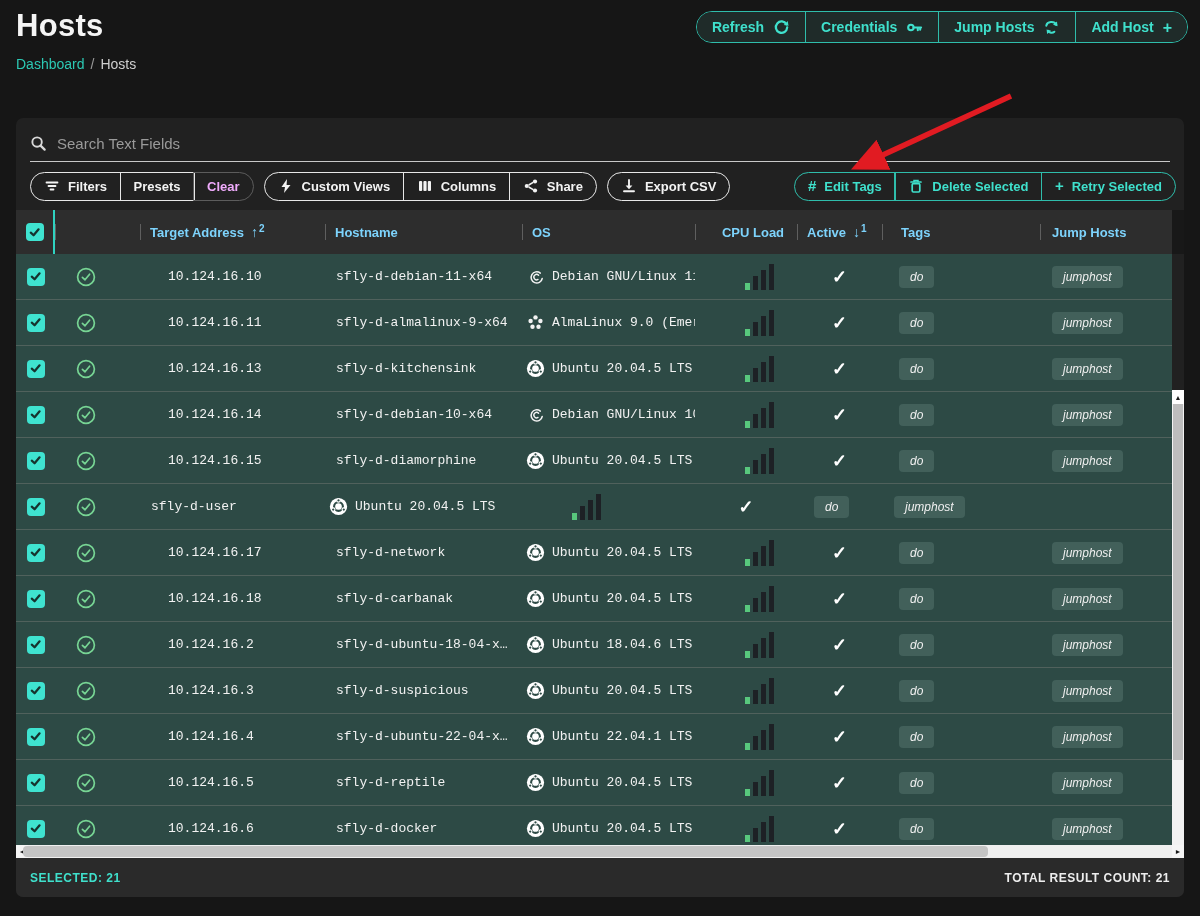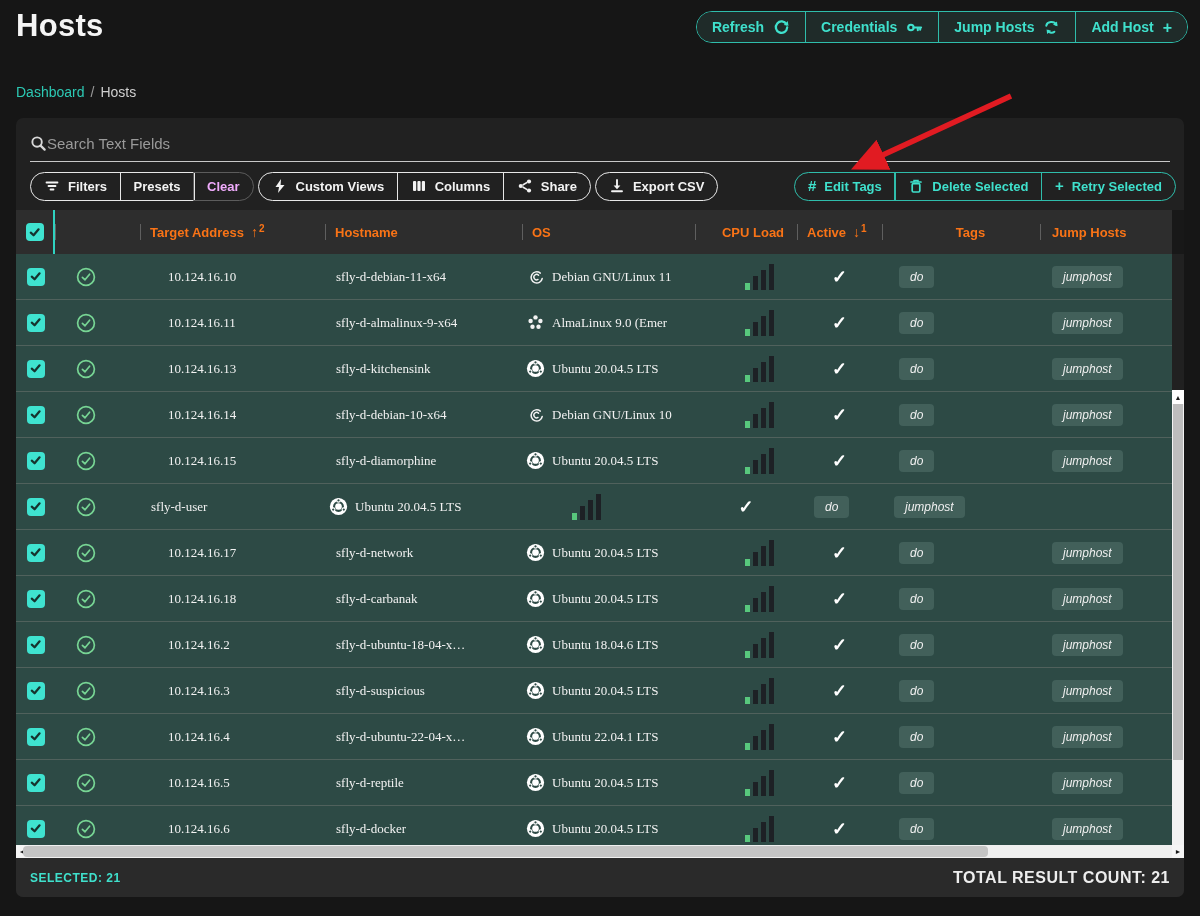--- a/index.html
+++ b/index.html
@@ -2,78 +2,78 @@
 <html><head>
 <meta charset="utf-8">
 <style>
   * { margin:0; padding:0; box-sizing:border-box; }
   html,body { width:1200px; height:916px; background:#161616; overflow:hidden;
               font-family:"Liberation Sans", sans-serif; }
   .abs { position:absolute; }
 
   
   #page-title { left:16px; top:8px; font-size:31px; font-weight:bold; color:#f5f5f5; letter-spacing:.3px; }
-  #breadcrumb { left:16px; top:84px; font-size:14px; color:#b5b5b5; }
+  #breadcrumb { left:16px; top:56px; font-size:14px; color:#b5b5b5; }
   #breadcrumb a { color:#2cc9b4; text-decoration:none; }
   #breadcrumb .crumb-sep { margin:0 6px; color:#9a9a9a; }
   #breadcrumb .crumb-cur { color:#cfcfcf; }
 
   #top-actions { right:12px; top:11px; display:flex; border:1.5px solid #2fbdab; border-radius:17px; overflow:hidden; }
   #top-actions button { display:flex; align-items:center; gap:9px; height:30px; padding:0 15px;
       background:#1f2b29; border:none; border-left:1.5px solid #2fbdab; cursor:pointer;
       color:#3fe0cc; font-size:14px; font-weight:bold; font-family:inherit; }
   #top-actions button:first-child { border-left:none; }
   #top-actions .tico { width:17px; height:17px; display:inline-flex; }
   #top-actions .glyph { font-size:16px; font-weight:bold; line-height:17px; }
 
   
   #panel { left:16px; top:118px; width:1168px; height:779px; background:#212121; border-radius:7px; }
 
-  #searchbar { left:14px; right:14px; top:8px; height:36px; display:flex; align-items:center; 
+  #searchbar { left:14px; right:14px; top:8px; height:36px; display:flex; align-items:center; gap:10px;
                border-bottom:1px solid #c9c9c9; }
   #searchbar input { flex:1; background:transparent; border:none; outline:none; color:#e5e5e5;
                font-size:15px; font-family:inherit; }
   #searchbar input::placeholder { color:#9a9a9a; }
 
   
   #toolbar { left:14px; right:8px; top:53px; height:30px; display:flex; align-items:center; justify-content:space-between; }
-  .btn-row { display:flex; align-items:center; gap:4px;justify-content:space-between; }
+  .btn-row { display:flex; align-items:center; gap:10px;justify-content:space-between; }
   .pillgroup { display:flex; }
   .pbtn { display:flex; align-items:center; gap:8px; height:29px; padding:0 13px; background:transparent;
           border:1.5px solid #e8e8e8; color:#f3f3f3; font-size:13px; font-weight:bold; font-family:inherit; cursor:pointer; }
   .pillgroup .pbtn { margin-left:-1.5px; }
   .pillgroup .pbtn:first-child { margin-left:0; border-radius:15px 0 0 15px; }
   .pillgroup .pbtn:last-child { border-radius:0 15px 15px 0; }
   .pillgroup .pbtn.only { border-radius:15px; }
   .pbtn.disabled { border-color:#5c5c5c; color:#f0abfc; cursor:default; }
   .pbtn.teal { border-color:#2fbdab; color:#3fe0cc; }
   .ico { width:16px; height:16px; display:inline-flex; flex:none; }
   .glyph { font-size:15px; font-weight:bold; line-height:16px; }
 
   
   #thead { left:0; top:92px; width:1168px; height:44px; background:#2d2d2d; display:grid;
            grid-template-columns:39px 85px 185px 197px 173px 102px 85px 158px 1fr; align-items:center; }
-  .th { position:relative; display:flex; align-items:center; height:100%; color:#f97316;
+  .th { position:relative; display:flex; align-items:center; height:100%; color:#7dd3fc;
         font-size:13px; font-weight:bold; padding-left:10px; cursor:pointer; }
   .th .tick { position:absolute; left:0; top:14px; width:1px; height:16px; background:#5f5f5f; }
   .th .sort-arrow { margin-left:7px; font-size:14px; }
   .th sup { font-size:10px; font-weight:bold; position:relative; top:-4px; margin-left:1px; }
   #th-select { border-right:2px solid #2fd2c0; justify-content:center; padding-left:0; }
   #thead-gutter { right:0; top:92px; width:12px; height:44px; background:#181818; }
 
   
   .cb { width:18px; height:18px; border-radius:4px; background:#3fe3d0; display:inline-flex;
         align-items:center; justify-content:center; cursor:pointer; }
 
   
   #tbody { left:0; top:136px; width:1168px; height:591px; overflow:hidden; }
   .tr { width:1156px; height:46px; background:#2d4a45; border-bottom:1px solid #50615c; display:grid;
         grid-template-columns:39px 85px 185px 197px 173px 102px 85px 158px 1fr; align-items:center; }
   .td { display:flex; align-items:center; height:100%; overflow:hidden; }
-  .mono { font-family:Liberation Serif, serif; font-size:13px; color:#f2f2f2; white-space:nowrap; }
+  .mono { font-family:Liberation Mono, monospace; font-size:13px; color:#f2f2f2; white-space:nowrap; }
   .td-cb { justify-content:center; }
   .td-status { padding-left:21px; }
   .td-ip { padding-left:28px; }
   .td-host { padding-left:11px; }
   .td-os { padding-left:4px; gap:7px; }
   .td-cpu { padding-left:50px; }
   .td-active { justify-content:center; }
   .td-tags { padding-left:17px; }
   .td-jump { padding-left:12px; }
 
@@ -105,21 +105,21 @@
   #hscroll { left:0; top:727px; width:1168px; height:13px; background:#efefef; }
   #hscroll .sbtn { position:absolute; top:0; height:13px; width:12px; background:#f5f5f5; color:#1a1a1a;
                    font-size:7px; display:flex; align-items:center; justify-content:center; cursor:pointer; }
   #hscroll .left { left:0; } #hscroll .right { right:0; }
   #h-thumb { position:absolute; left:7px; top:1px; width:965px; height:11px; background:#c4c4c4; border-radius:4px; cursor:pointer; }
 
   
   #tfoot { left:0; top:740px; width:1168px; height:39px; background:#2a2a2a; border-radius:0 0 7px 7px;
            display:flex; align-items:center; justify-content:space-between; padding:0 14px; }
   #selected-count { color:#3fe0cc; font-size:12px; font-weight:bold; letter-spacing:.5px; }
-  #total-count { color:#ededed; font-size:16px; font-weight:bold; letter-spacing:.5px; }
+  #total-count { color:#ededed; font-size:12px; font-weight:bold; letter-spacing:.5px; }
 
   
   #annotation-arrow { left:0; top:0; width:1200px; height:916px; pointer-events:none; z-index:50; }
 
   svg { flex:none; }
 </style>
 </head>
 <body>
 
 <h1 class="abs" id="page-title">Hosts</h1>
@@ -290,21 +290,21 @@
     <div class="th" style="padding-left:14px;justify-content:center;">
       <span class="tick"></span>
       <span>CPU Load</span>
     </div>
     <div class="th">
       <span class="tick"></span>
       <span>Active</span>
       <span class="sort-arrow">↓</span>
       <sup>1</sup>
     </div>
-    <div class="th" style="padding-left:19px;justify-content:center;">
+    <div class="th" style="padding-left:19px;">
       <span class="tick"></span>
       <span>Tags</span>
     </div>
     <div class="th" style="padding-left:12px;">
       <span class="tick"></span>
       <span>Jump Hosts</span>
     </div>
   </div>
   <div class="abs" id="thead-gutter"></div>
 

